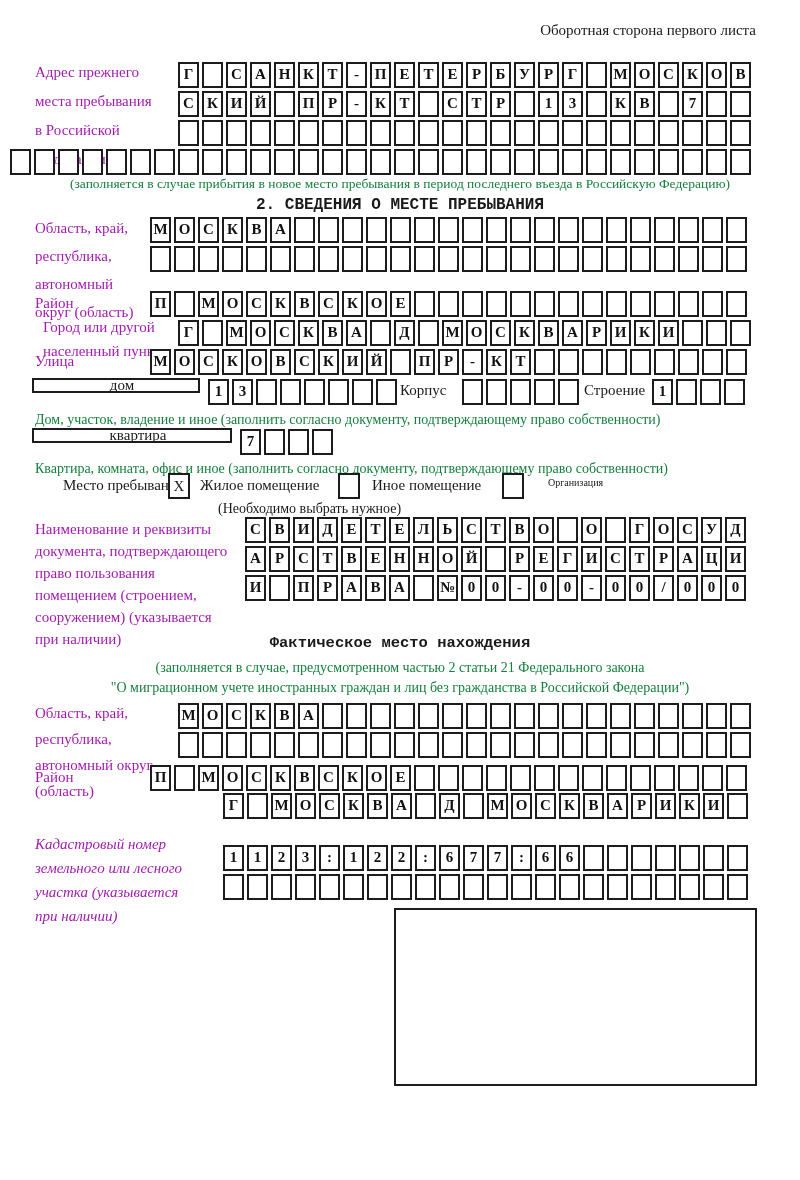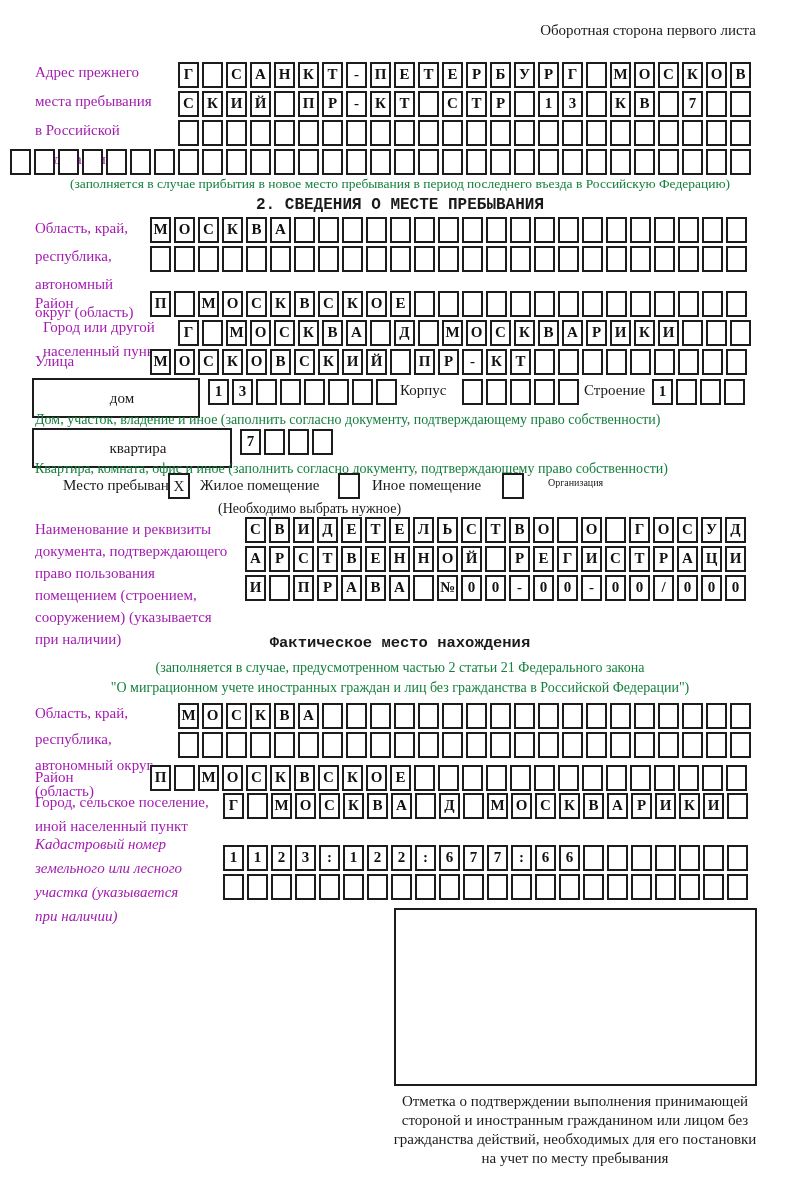--- a/index.html
+++ b/index.html
@@ -9,21 +9,21 @@
   .row{position:absolute;display:flex;gap:3px;}
   .cell{flex:0 0 21px;width:21px;height:26px;border:2px solid #1c1c1c;box-sizing:border-box;
         background:#fff;text-align:center;font:15px/21px "Liberation Serif",serif;font-weight:bold;color:#111;}
   .lbl{position:absolute;font-size:15px;line-height:28px;white-space:pre-line;color:#a21caf;}
   .lh22{line-height:22px;}
   .lh24{line-height:24px;}
   .lh26{line-height:26px;}
   .note{position:absolute;font-size:13.5px;color:#15803d;}
   .center{left:0;width:100%;text-align:center;}
   .bold{font-weight:bold;font-family:Liberation Mono, monospace;}
-  .wbox{position:absolute;height:40px;border:2px solid #1c1c1c;box-sizing:border-box;background:#fff;
+  .wbox{position:absolute;height:15px;border:2px solid #1c1c1c;box-sizing:border-box;background:#fff;
         display:flex;align-items:center;justify-content:center;font-size:15px;padding-left:12px;}
   .chk{position:absolute;width:22px;height:26px;border:2px solid #1c1c1c;box-sizing:border-box;background:#fff;
        text-align:center;font:15px/22px "Liberation Serif",serif;}
   .stamp{position:absolute;border:2px solid #1c1c1c;box-sizing:border-box;background:#fff;}
 </style>
 </head>
 <body>
 
 <div id="page">
 
@@ -499,22 +499,20 @@
       <span class="cell"></span>
       <span class="cell"></span>
       <span class="cell"></span>
       <span class="cell"></span>
       <span class="cell"></span>
       <span class="cell"></span>
       <span class="cell"></span>
       <span class="cell"></span>
     </div>
 
-  <div class="lbl lh24" style="left:35px;top:790px;">Город, сельское поселение,
-иной населенный пункт</div>
   <div class="row" style="left:223px;top:793px;">
       <span class="cell">Г</span>
       <span class="cell"></span>
       <span class="cell">М</span>
       <span class="cell">О</span>
       <span class="cell">С</span>
       <span class="cell">К</span>
       <span class="cell">В</span>
       <span class="cell">А</span>
       <span class="cell"></span>
@@ -580,15 +578,14 @@
       <span class="cell"></span>
       <span class="cell"></span>
       <span class="cell"></span>
       <span class="cell"></span>
       <span class="cell"></span>
       <span class="cell"></span>
       <span class="cell"></span>
     </div>
 
   <div class="stamp" style="left:394px;top:908px;width:363px;height:178px;"></div>
-  <div class="abs" style="left:390px;top:1092px;width:370px;text-align:center;font-size:15px;line-height:19px;">Отметка о подтверждении выполнения принимающей стороной и иностранным гражданином или лицом без гражданства действий, необходимых для его постановки на учет по месту пребывания</div>
 
 </div>
 
 </body></html>

